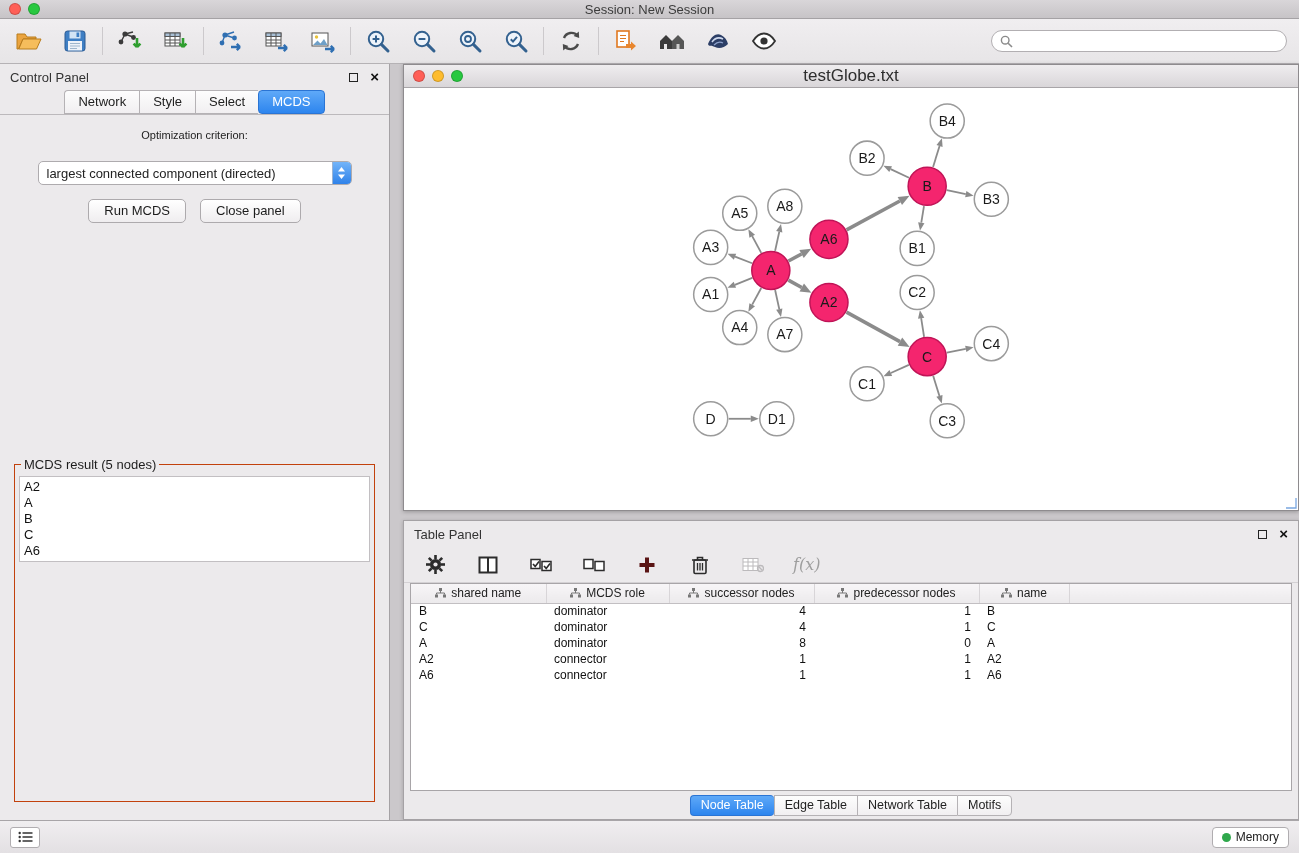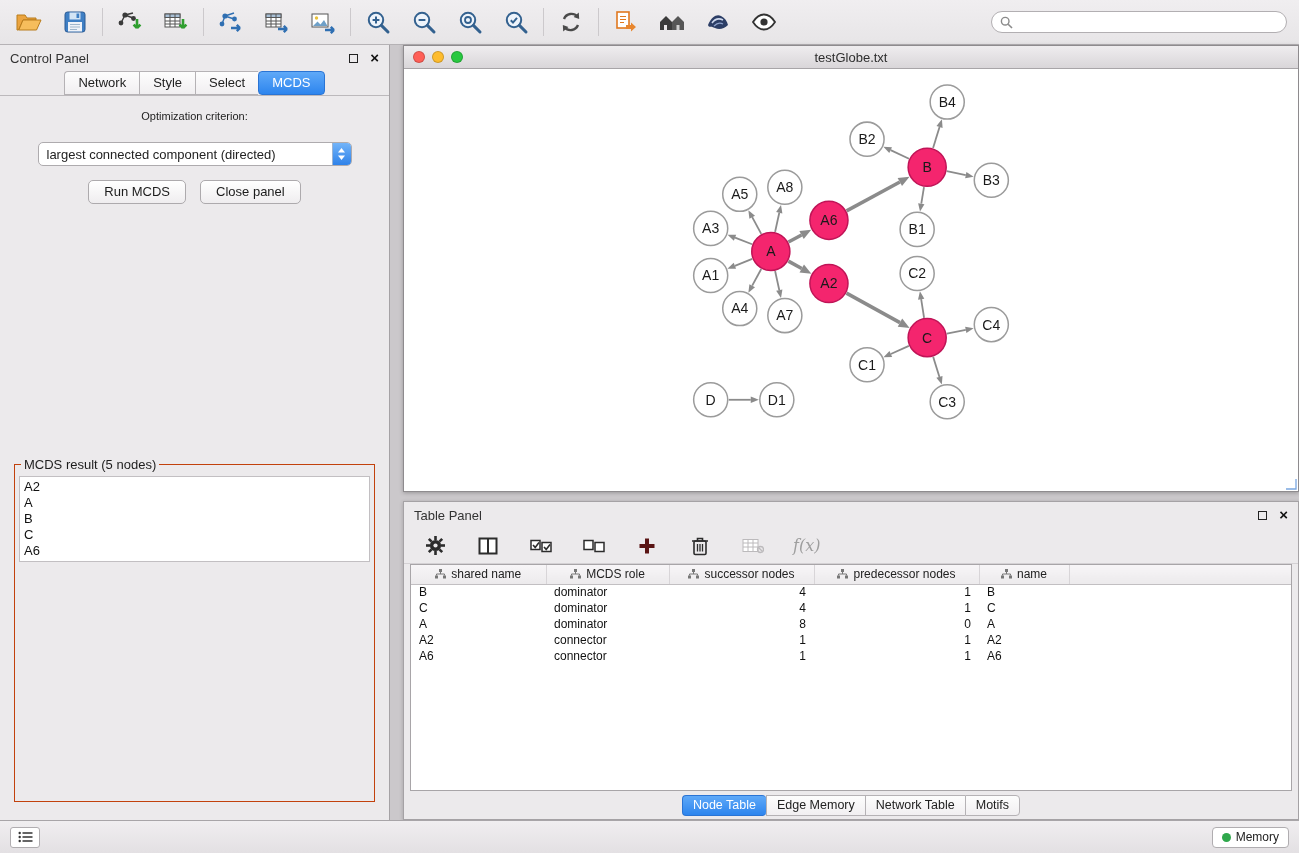--- a/index.html
+++ b/index.html
@@ -45,21 +45,21 @@
   .result-box { margin:auto 14px 10px; height:345px; border:1px solid #c2410c; padding:4px 4px; background:transparent; }
   .result-box legend { font-size:13px; color:#1d1d1d; padding:0 3px; margin-left:2px; }
   .result-list { width:100%; height:100%; background:#fff; border:1px solid #c2bfc2; overflow:auto; padding:2px 4px; }
   .result-item { font-size:13px; line-height:16px; color:#111; }
 
   
   .desktop { flex:1; display:flex; flex-direction:column; padding-left:13px; min-width:0; background:#cbc8cb; }
 
   .network-window { height:447px; flex:0 0 447px; border:1px solid #8e8b8e; display:flex; flex-direction:column; background:#fff; box-shadow:0 1px 4px rgba(0,0,0,.25); }
   .nw-titlebar { height:23px; flex:0 0 23px; background:linear-gradient(#efedef,#d9d6d9); border-bottom:1px solid #a8a5a8; position:relative; display:flex; align-items:center; }
-  .nw-title { position:absolute; left:0; right:0; text-align:center; font-size:13px; color:#2e2e2e; }
+  .nw-title { position:absolute; left:0; right:0; text-align:center; font-size:17px; color:#2e2e2e; }
   .nw-canvas { flex:1; position:relative; background:#fff; }
   .nw-canvas > svg.graph { position:absolute; inset:0; width:100%; height:100%; }
   .grip { position:absolute; right:1px; bottom:1px; }
 
   .table-panel { flex:1; margin-top:9px; background:#eceaec; border:1px solid #a5a2a5; display:flex; flex-direction:column; min-height:0; box-shadow:0 1px 4px rgba(0,0,0,.2); }
   .tp-toolbar { height:36px; flex:0 0 36px; display:flex; align-items:center; gap:27px; padding:0 18px; border-bottom:1px solid #d4d1d4; }
   .tp-btn { display:flex; align-items:center; justify-content:center; width:26px; height:26px; }
   .fx-label { font-family:"DejaVu Serif", serif; font-style:italic; font-size:16px; color:#9e9e9e; }
   .table-wrap { flex:1; margin:0 6px; background:#fff; border:1px solid #a8a5a8; overflow:hidden; }
   table { border-collapse:collapse; table-layout:fixed; width:100%; font-size:12px; }
@@ -79,20 +79,27 @@
   .statusbar { height:33px; flex:0 0 33px; background:linear-gradient(#f0eef0,#e3e0e3); border-top:1px solid #a8a5a8; display:flex; align-items:center; padding:0 10px; }
   .menu-btn { width:30px; height:21px; background:#fff; border:1px solid #b0adb0; border-radius:3px; display:flex; align-items:center; justify-content:center; }
   .memory-btn { margin-left:auto; height:21px; background:#fff; border:1px solid #b0adb0; border-radius:4px; display:flex; align-items:center; gap:5px; padding:0 9px; font-size:12px; color:#222; }
   .mem-dot { width:9px; height:9px; border-radius:50%; display:inline-block; }
 </style>
 </head>
 <body>
 
 <div class="app">
 
+  <div class="titlebar">
+    <div class="lights">
+      <span class="light" style="background:#ff5f57"></span>
+      <span class="light" style="background:#28c840"></span>
+    </div>
+    <div class="titlebar-title">Session: New Session</div>
+  </div>
 
   <div class="toolbar">
     <div class="tb-group">
       <div class="tb-btn">
         <svg width="26" height="22" viewBox="0 0 26 22">
             <path d="M1 4h8l2 3h9v2H7L2.5 19H1z" fill="#eba43f" stroke="#b97c1c"></path>
             <path d="M7 9h18l-4.5 10H2.8z" fill="#f6bd5c" stroke="#b97c1c"></path>
           </svg>
       </div>
       <div class="tb-btn">
@@ -549,21 +556,21 @@
                   <td class="col2">1</td>
                   <td class="col3">1</td>
                   <td class="col4">A6</td>
                   <td class="colfill"></td>
                 </tr>
               </tbody>
           </table>
         </div>
         <div class="bt-tabs">
             <div class="bt-tab active">Node Table</div>
-            <div class="bt-tab">Edge Memory</div>
+            <div class="bt-tab">Edge Table</div>
             <div class="bt-tab">Network Table</div>
             <div class="bt-tab">Motifs</div>
           </div>
       </div>
 
     </div>
   </div>
 
   <div class="statusbar">
     <div class="menu-btn">

